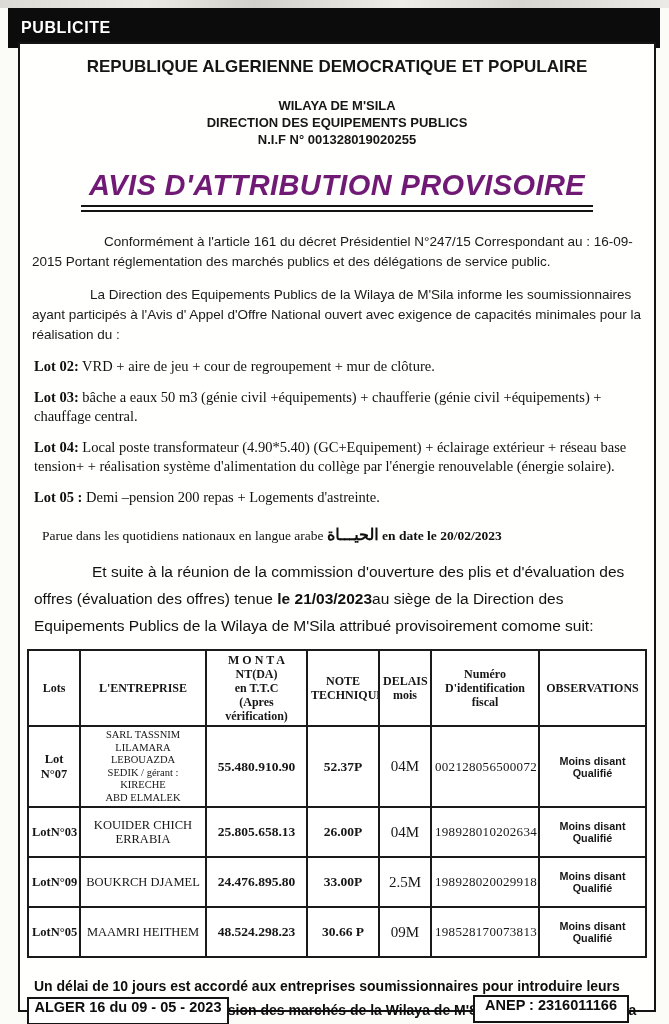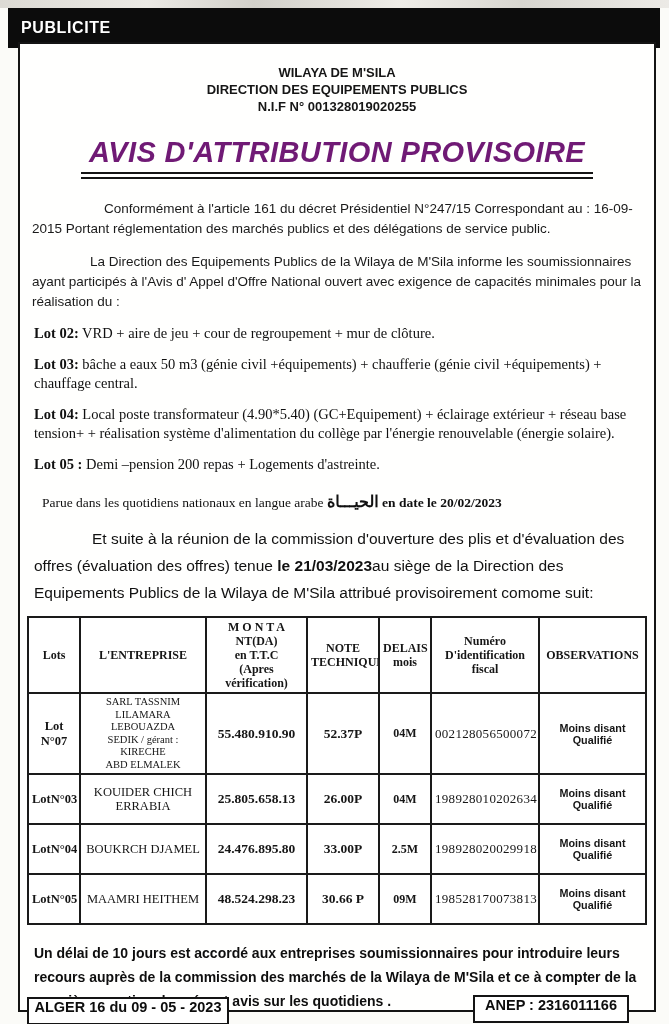--- a/index.html
+++ b/index.html
@@ -63,21 +63,21 @@
   table.awards th, table.awards td {
     border:2px solid #1a1a1a; text-align:center; vertical-align:middle;
     padding:2px 3px; box-sizing:border-box; overflow:hidden;
   }
   .pre { white-space:pre-line; }
   th { font-family:"Liberation Serif", serif; font-weight:bold; font-size:12px; line-height:14px; height:56px; }
   td.c-lot { font-weight:bold; font-size:12.5px; }
   td.c-ent { font-weight:normal; font-size:12.5px; text-align:left; padding-left:6px; line-height:14px; }
   td.c-ent.small { font-size:10.5px; line-height:12.5px; }
   td.c-mnt, td.c-note { font-weight:bold; font-size:13.5px; }
-  td.c-del { font-weight:bold; font-size:12px; }
+  td.c-del { font-weight:normal; font-size:15px; }
   td.c-nif { font-size:13px; letter-spacing:0.3px; }
   td.c-obs { font-family:"Liberation Sans", sans-serif; font-weight:bold; font-size:10.8px; }
   tr.r-tall td { height:56px; }
   tr.r-std td { height:50px; }
   .closing {
     margin:16px 14px 0 14px; font-family:"Liberation Sans", sans-serif;
     font-weight:bold; font-size:14px; line-height:24px; color:#0e0e0e;
   }
   .footer-box {
     position:absolute; background:#ffffff; border:2px solid #141414;
@@ -92,20 +92,21 @@
 <body>
 
 <div class="scan-edge"></div>
 
 <div class="pub-bar">
   <span>PUBLICITE</span>
 </div>
 
 <div class="frame">
 
+  <div class="republic">REPUBLIQUE ALGERIENNE DEMOCRATIQUE ET POPULAIRE</div>
 
   <div class="org-block">
     <div>WILAYA  DE  M'SILA</div>
     <div>DIRECTION DES EQUIPEMENTS PUBLICS</div>
     <div>N.I.F N° 001328019020255</div>
   </div>
 
   <div class="title-wrap">
     <span class="main-title">AVIS D'ATTRIBUTION PROVISOIRE</span>
   </div>
@@ -171,21 +172,21 @@
         <td class="c-lot">LotN°03</td>
         <td class="c-ent pre">KOUIDER CHICH
 ERRABIA</td>
         <td class="c-mnt">25.805.658.13</td>
         <td class="c-note">26.00P</td>
         <td class="c-del">04M</td>
         <td class="c-nif">198928010202634</td>
         <td class="c-obs">Moins disant Qualifié</td>
       </tr>
       <tr class="r-std">
-        <td class="c-lot">LotN°04</td>
+        <td class="c-lot">LotN°09</td>
         <td class="c-ent">BOUKRCH DJAMEL</td>
         <td class="c-mnt">24.476.895.80</td>
         <td class="c-note">33.00P</td>
         <td class="c-del">2.5M</td>
         <td class="c-nif">198928020029918</td>
         <td class="c-obs">Moins disant Qualifié</td>
       </tr>
       <tr class="r-std">
         <td class="c-lot">LotN°05</td>
         <td class="c-ent">MAAMRI HEITHEM</td>

